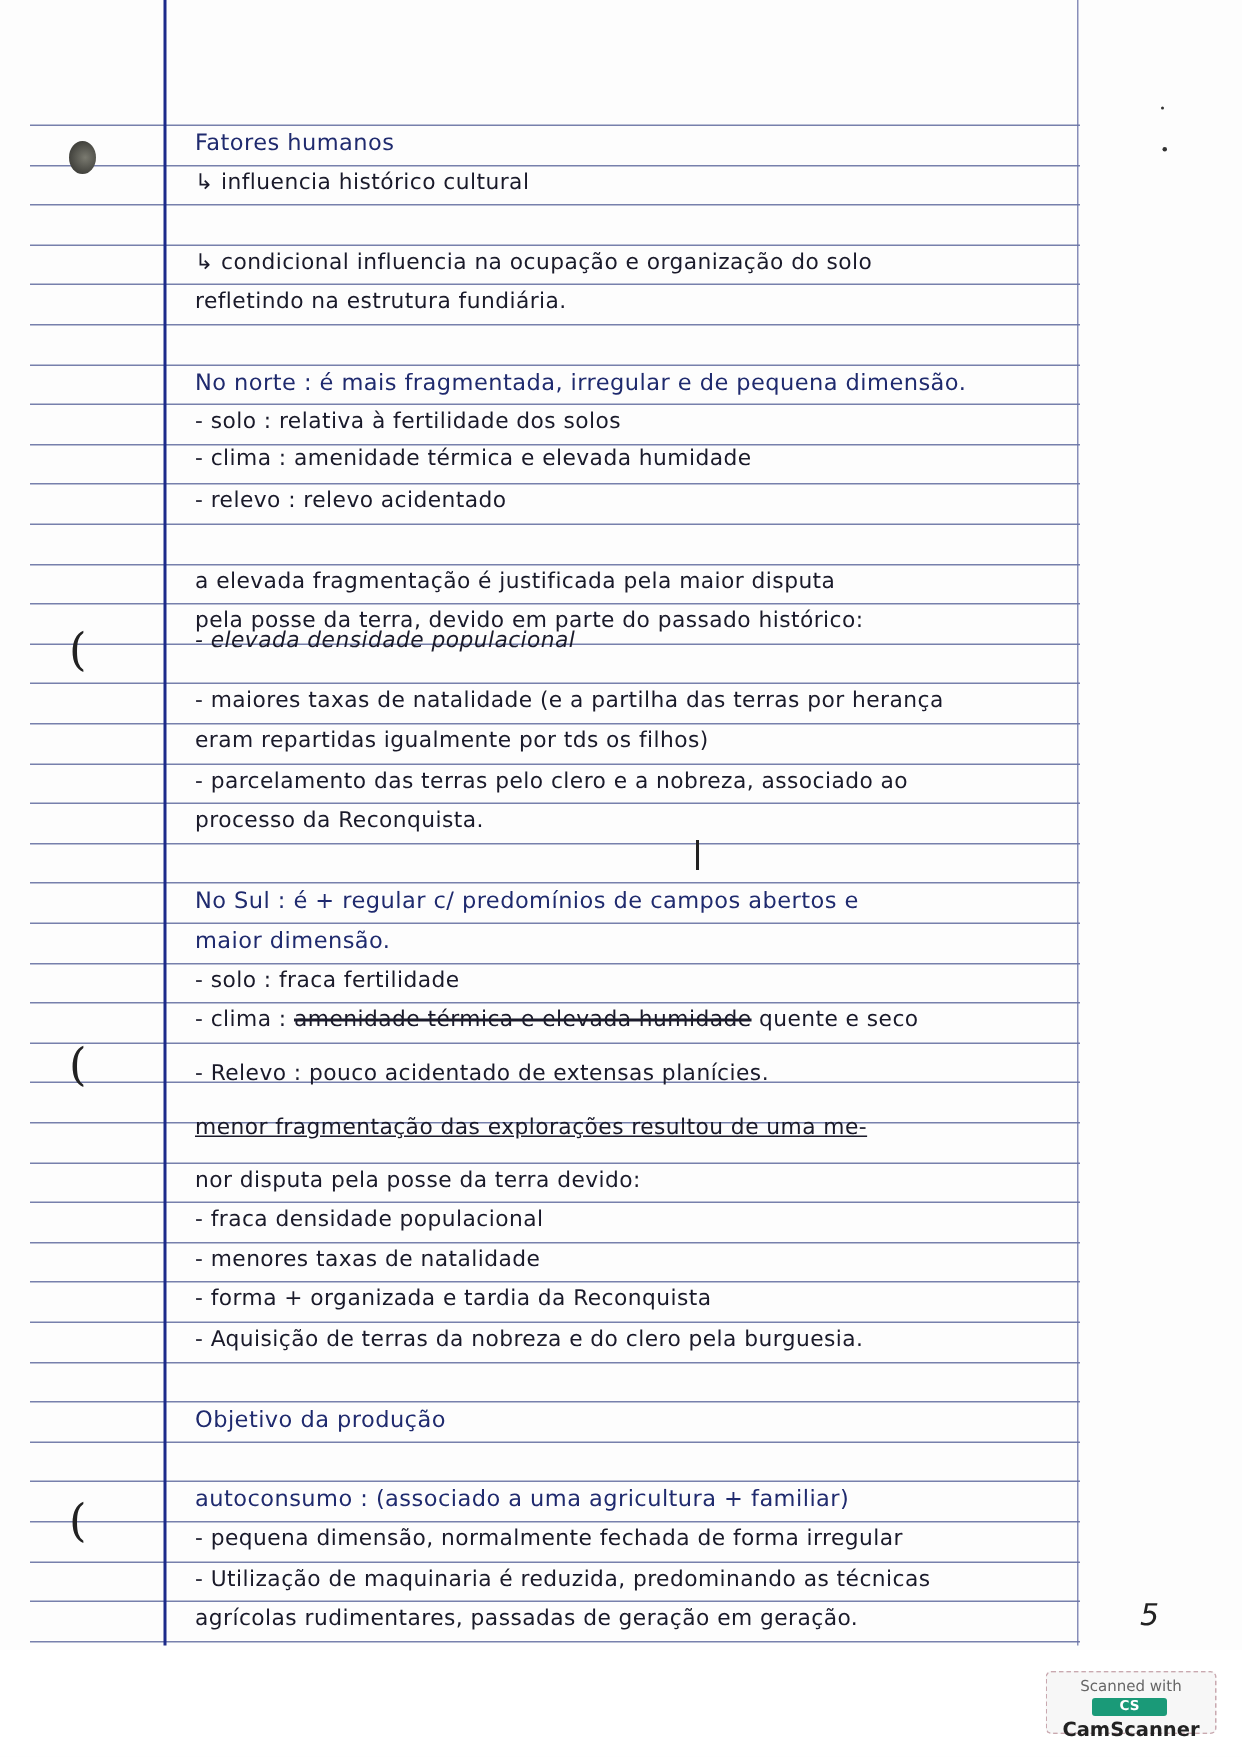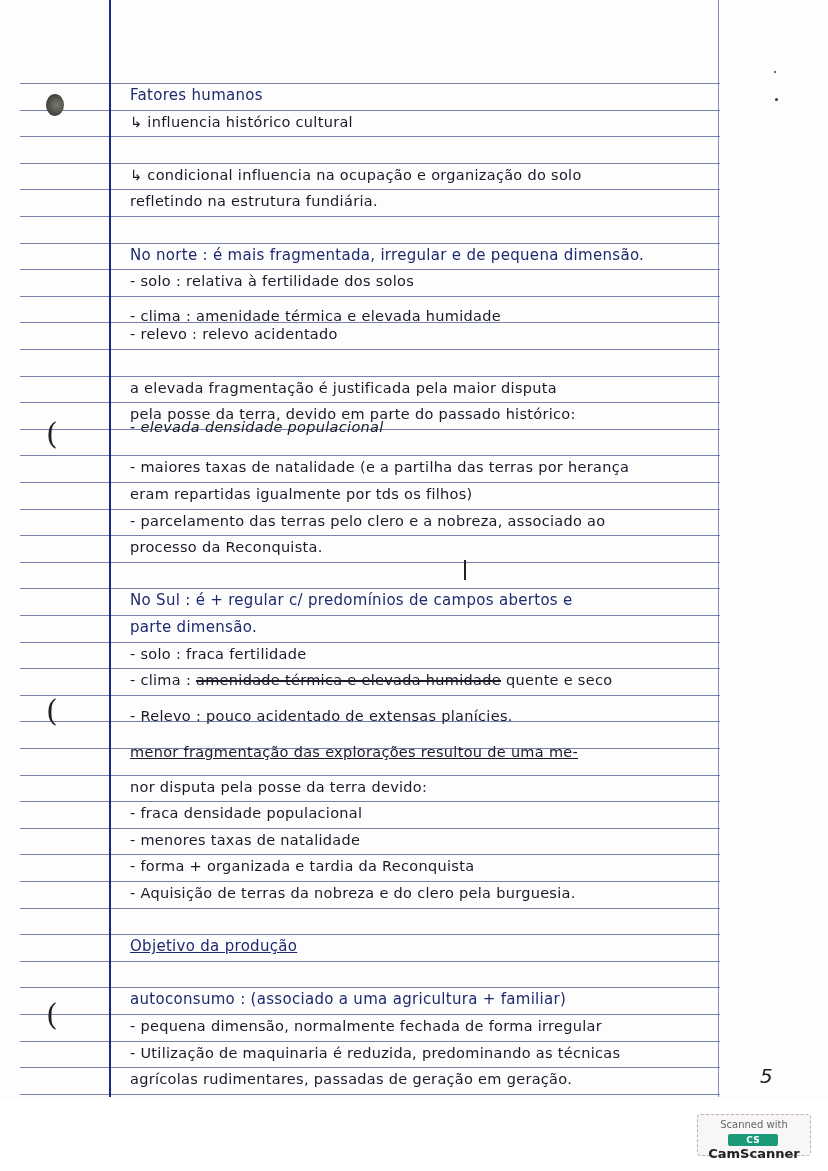--- a/index.html
+++ b/index.html
@@ -115,41 +115,41 @@
   <div class="dot" style="left:775px; top:98px;"></div>
   <div class="dot" style="left:774px; top:71px; width:2px; height:2px;"></div>
 
   <div id="note-lines">
       <div class="line-text blue" style="top: 82px;">Fatores humanos</div>
       <div class="line-text" style="top: 108.6px;">↳ influencia histórico cultural</div>
       <div class="line-text" style="top: 161.8px;">↳ condicional influencia na ocupação e organização do solo</div>
       <div class="line-text" style="top: 188.4px;">refletindo na estrutura fundiária.</div>
       <div class="line-text blue" style="top: 241.6px;">No norte : é mais fragmentada, irregular e de pequena dimensão.</div>
       <div class="line-text" style="top: 268.2px;">- solo : relativa à fertilidade dos solos</div>
-      <div class="line-text" style="top: 303px;">- clima : amenidade térmica e elevada humidade</div>
+      <div class="line-text" style="top: 293px;">- clima : amenidade térmica e elevada humidade</div>
       <div class="line-text" style="top: 321.4px;">- relevo : relevo acidentado</div>
       <div class="line-text" style="top: 374.6px;">a elevada fragmentação é justificada pela maior disputa</div>
       <div class="line-text" style="top: 401.2px;">pela posse da terra, devido em parte do passado histórico:</div>
       <div class="line-text" style="top: 414px; font-style: italic;">- elevada densidade populacional</div>
       <div class="line-text" style="top: 454.4px;">- maiores taxas de natalidade (e a partilha das terras por herança</div>
       <div class="line-text" style="top: 481px;">eram repartidas igualmente por tds os filhos)</div>
       <div class="line-text" style="top: 507.6px;">- parcelamento das terras pelo clero e a nobreza, associado ao</div>
       <div class="line-text" style="top: 534.2px;">processo da Reconquista.</div>
       <div class="line-text blue" style="top: 587.4px;">No Sul : é + regular c/ predomínios de campos abertos e</div>
-      <div class="line-text blue" style="top: 614px;">parte dimensão.</div>
+      <div class="line-text blue" style="top: 614px;">maior dimensão.</div>
       <div class="line-text" style="top: 640.6px;">- solo : fraca fertilidade</div>
       <div class="line-text" style="top: 667.2px;"><span>- clima : </span><span class="strike">amenidade térmica e elevada humidade</span><span> quente e seco</span></div>
       <div class="line-text" style="top: 703px;">- Relevo : pouco acidentado de extensas planícies.</div>
       <div class="line-text" style="top: 739px; text-decoration: underline;">menor fragmentação das explorações resultou de uma me-</div>
       <div class="line-text" style="top: 773.6px; text-align: center;">nor disputa pela posse da terra devido:</div>
       <div class="line-text" style="top: 800.2px;">- fraca densidade populacional</div>
       <div class="line-text" style="top: 826.8px;">- menores taxas de natalidade</div>
       <div class="line-text" style="top: 853.4px;">- forma + organizada e tardia da Reconquista</div>
       <div class="line-text" style="top: 880px;">- Aquisição de terras da nobreza e do clero pela burguesia.</div>
-      <div class="line-text blue" style="top: 933.2px; text-decoration: underline;">Objetivo da produção</div>
+      <div class="line-text blue" style="top: 933.2px;">Objetivo da produção</div>
       <div class="line-text blue" style="top: 986.4px;">autoconsumo : (associado a uma agricultura + familiar)</div>
       <div class="line-text" style="top: 1013px;">- pequena dimensão, normalmente fechada de forma irregular</div>
       <div class="line-text" style="top: 1039.6px;">- Utilização de maquinaria é reduzida, predominando as técnicas</div>
       <div class="line-text" style="top: 1066.2px;">agrícolas rudimentares, passadas de geração em geração.</div>
     </div>
 
   <div class="cursor-mark"></div>
 
   <div class="page-number">5</div>
 </div>

